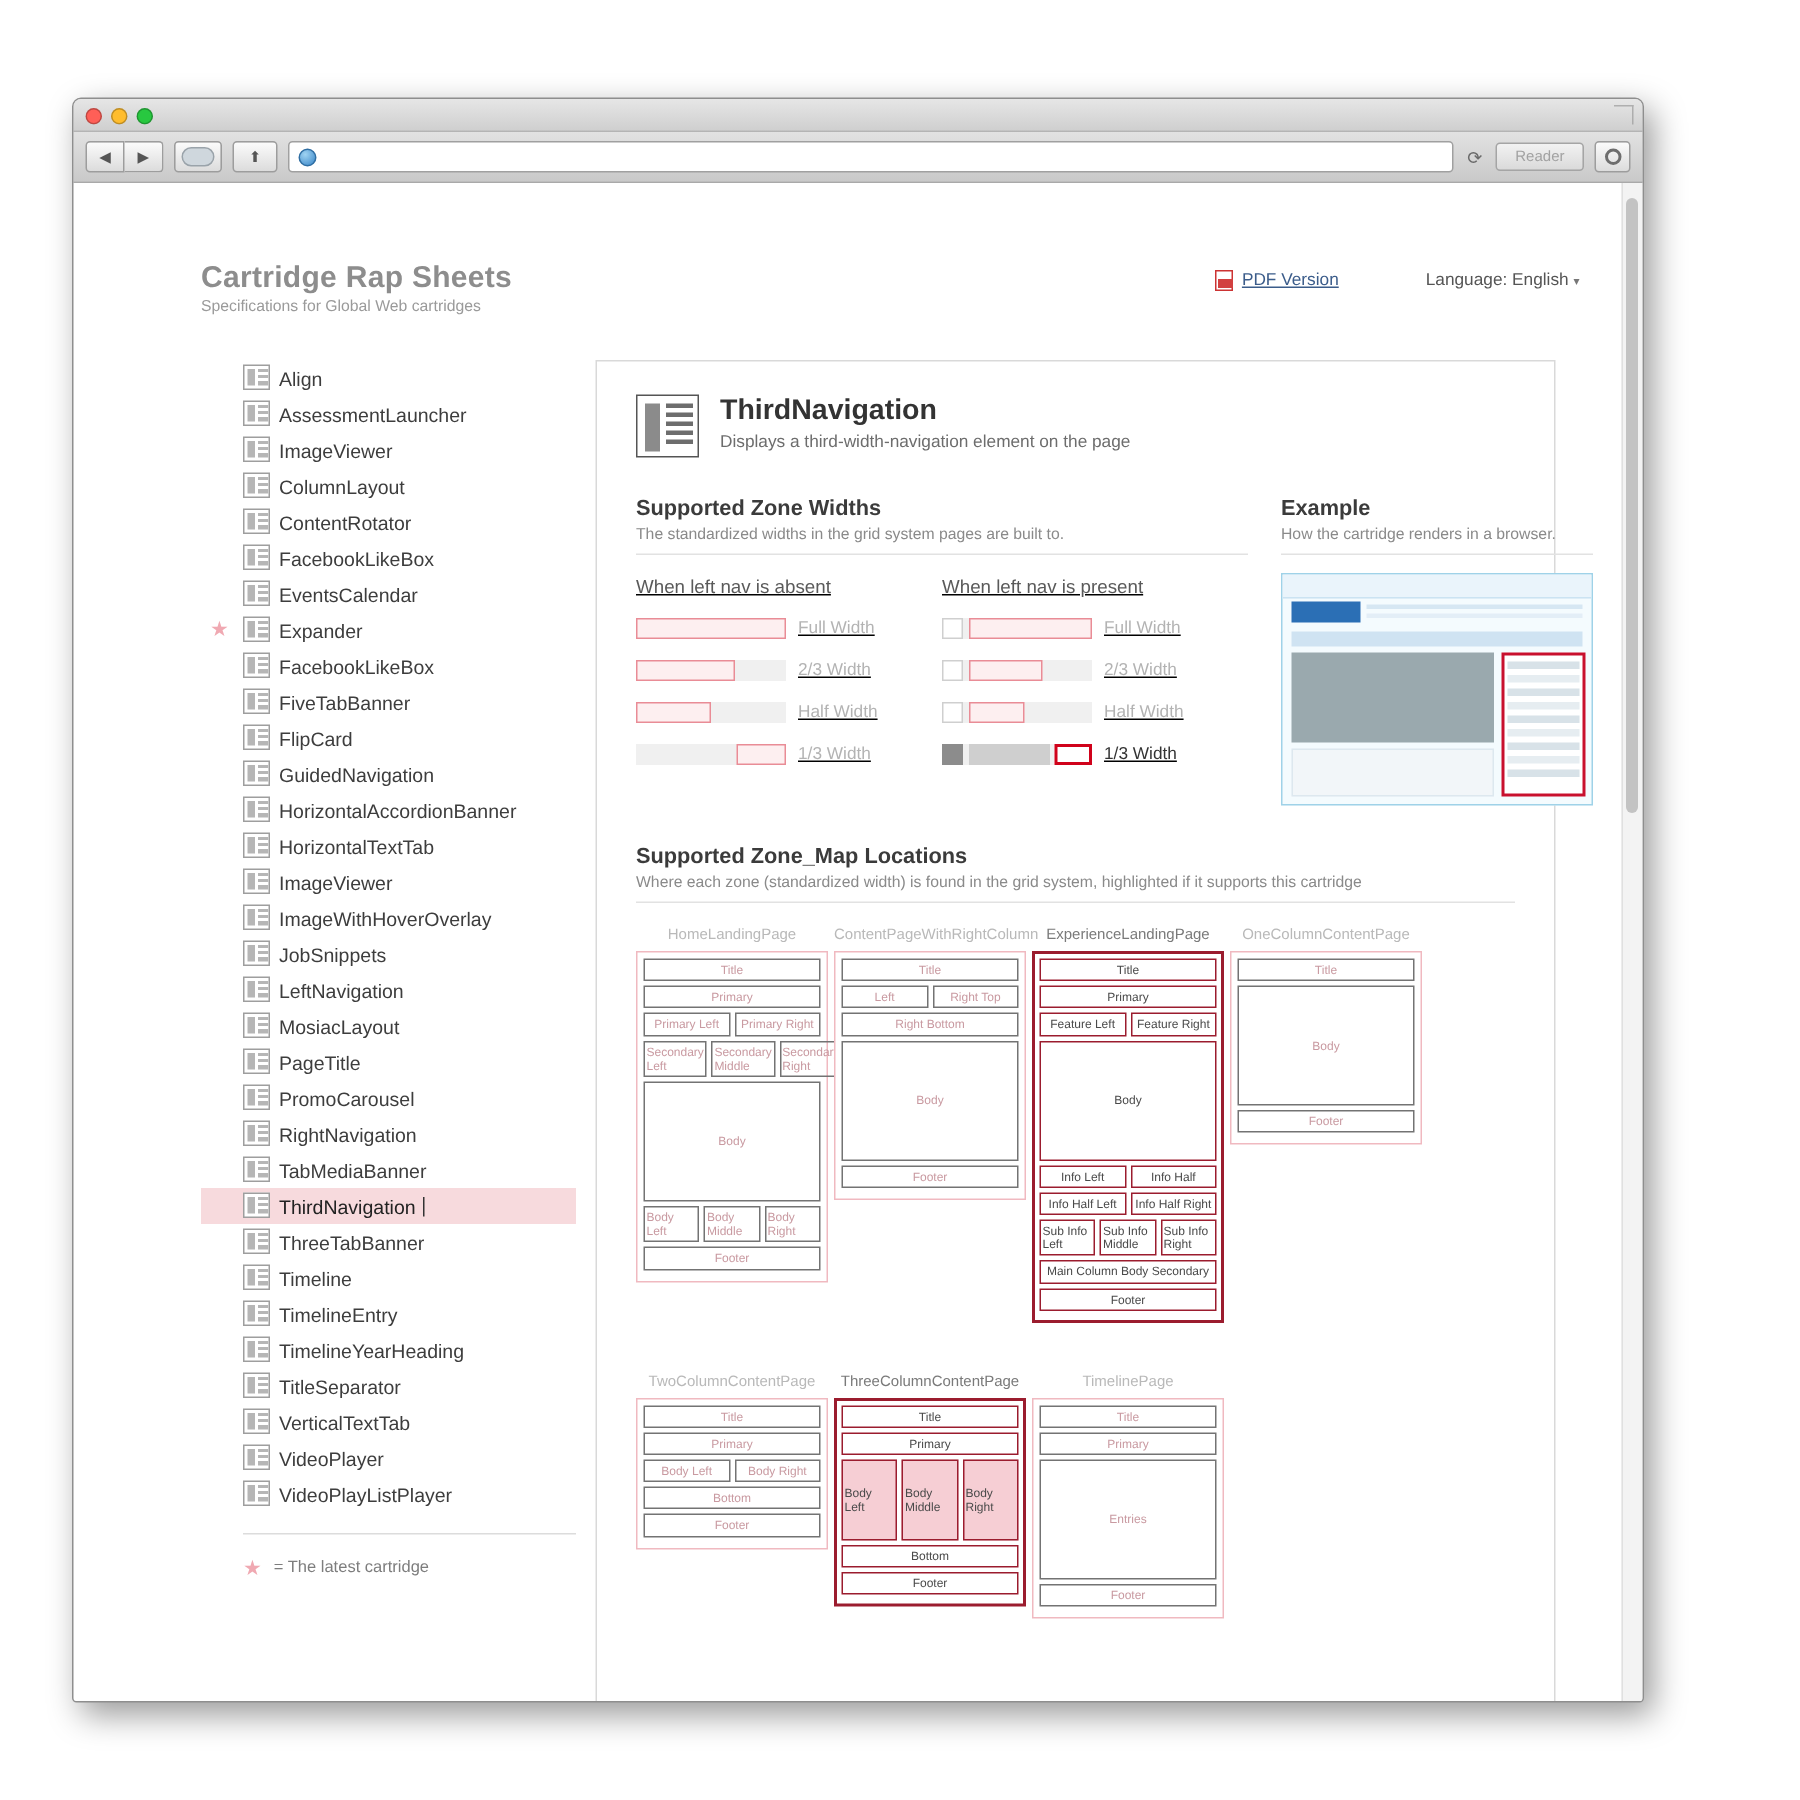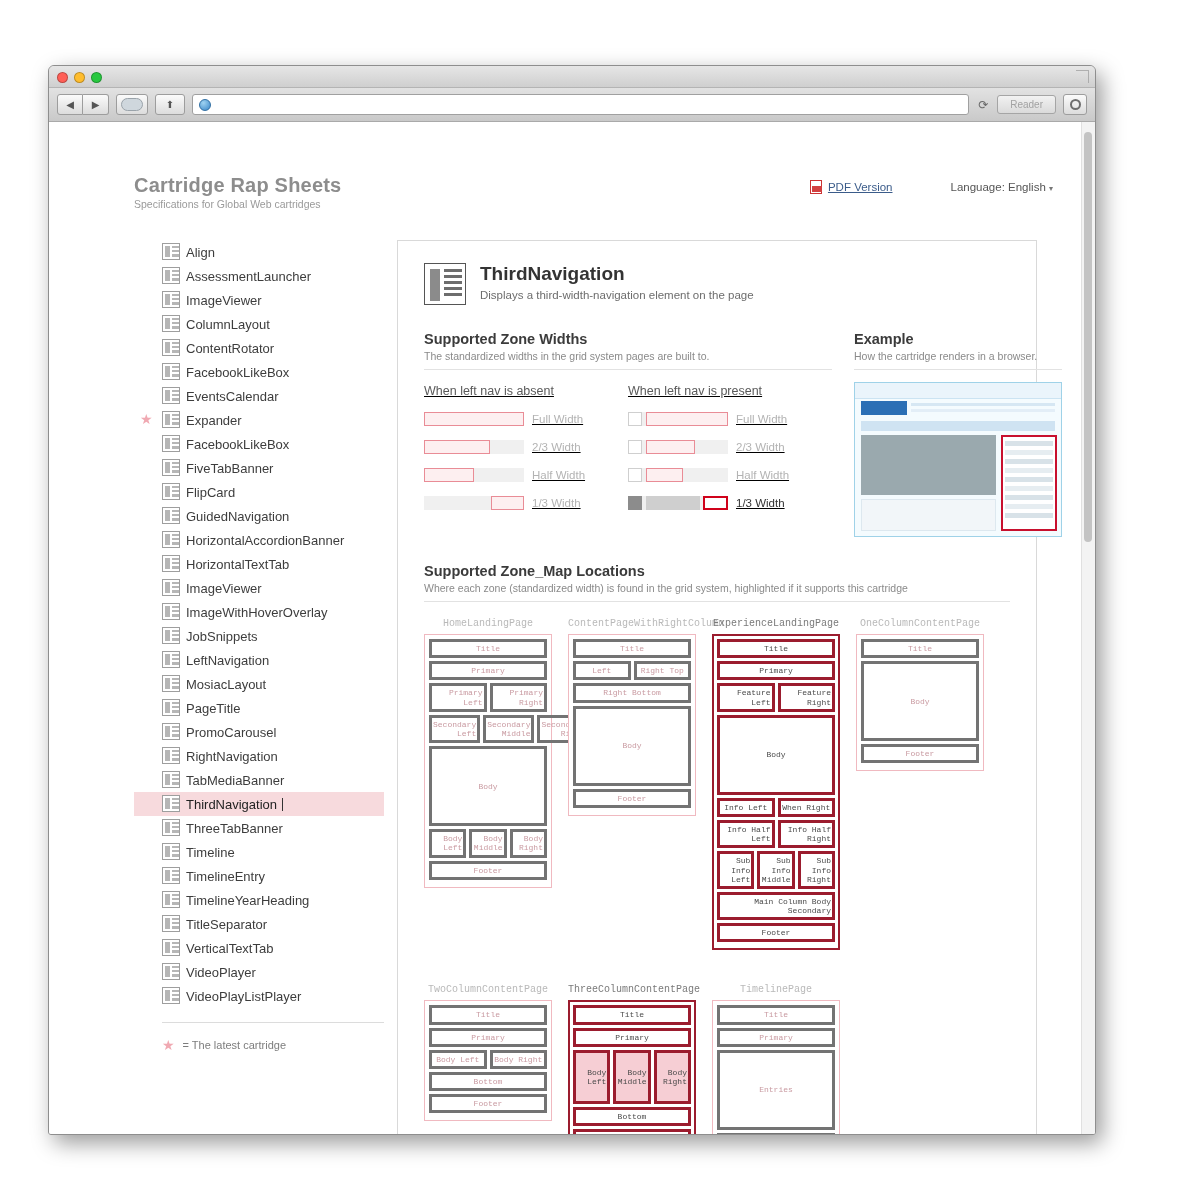--- a/index.html
+++ b/index.html
@@ -279,34 +279,34 @@
   .example-img {
     margin-top: 12px;
     width: 208px; height: 155px;
     border: 1px solid #9fd2e8;
     background: #f4fbfe;
     position: relative;
     overflow: hidden;
   }
 
   
-  .zmaps { display: flex; gap: 16px; margin-top: 16px; font-family: Liberation Mono, monospace; }
+  .zmaps { display: flex; gap: 4px; margin-top: 16px; }
   .zmap { width: 128px; }
   .zmap-title { font-size: 10px; color: #b9b9b9; text-align: center; margin-bottom: 5px; }
   .zmap-title.active { color: #7a7a7a; }
   .zbox {
     border: 1px solid #f0b9c0;
     padding: 4px;
     background: #fff;
   }
   .zbox.active { border: 2px solid #9b1c2e; padding: 3px; }
   .zcell {
-    border: 3px solid #737373;
+    border: 1px solid #737373;
     font-size: 8px; color: #c99aa1;
-    text-align: right;
+    text-align: left;
     display: flex; align-items: center; justify-content: center;
     margin-bottom: 3px;
     padding: 2px 1px;
     line-height: 1.15;
   }
   .zbox.active .zcell { border-color: #9b1c2e; color: #4a4a4a; }
   .zrow { display: flex; gap: 3px; margin-bottom: 3px; }
   .zrow > .zcell { margin-bottom: 0; flex: 1; }
   .zcell.fillpink { background: #f6ced4; }
   .zcell.tall { min-height: 80px; }
@@ -829,21 +829,21 @@
                   <div class="zbox active">
                     <div class="zcell">Title</div>
                     <div class="zcell">Primary</div>
                     <div class="zrow">
                       <div class="zcell">Feature Left</div>
                       <div class="zcell">Feature Right</div>
                     </div>
                     <div class="zcell tall">Body</div>
                     <div class="zrow">
                       <div class="zcell">Info Left</div>
-                      <div class="zcell">When Right</div>
+                      <div class="zcell">Info Half</div>
                     </div>
                     <div class="zrow">
                       <div class="zcell">Info Half Left</div>
                       <div class="zcell">Info Half Right</div>
                     </div>
                     <div class="zrow">
                       <div class="zcell">Sub Info Left</div>
                       <div class="zcell">Sub Info Middle</div>
                       <div class="zcell">Sub Info Right</div>
                     </div>

